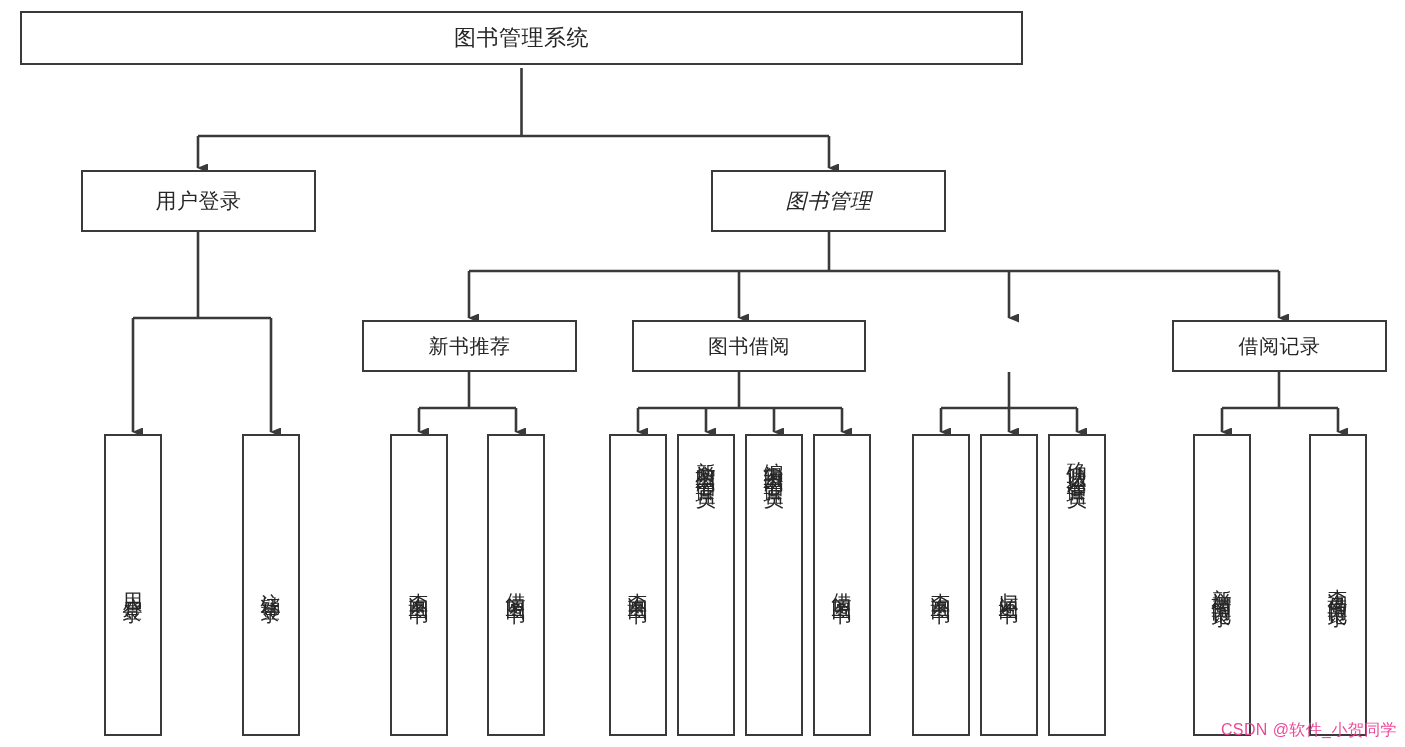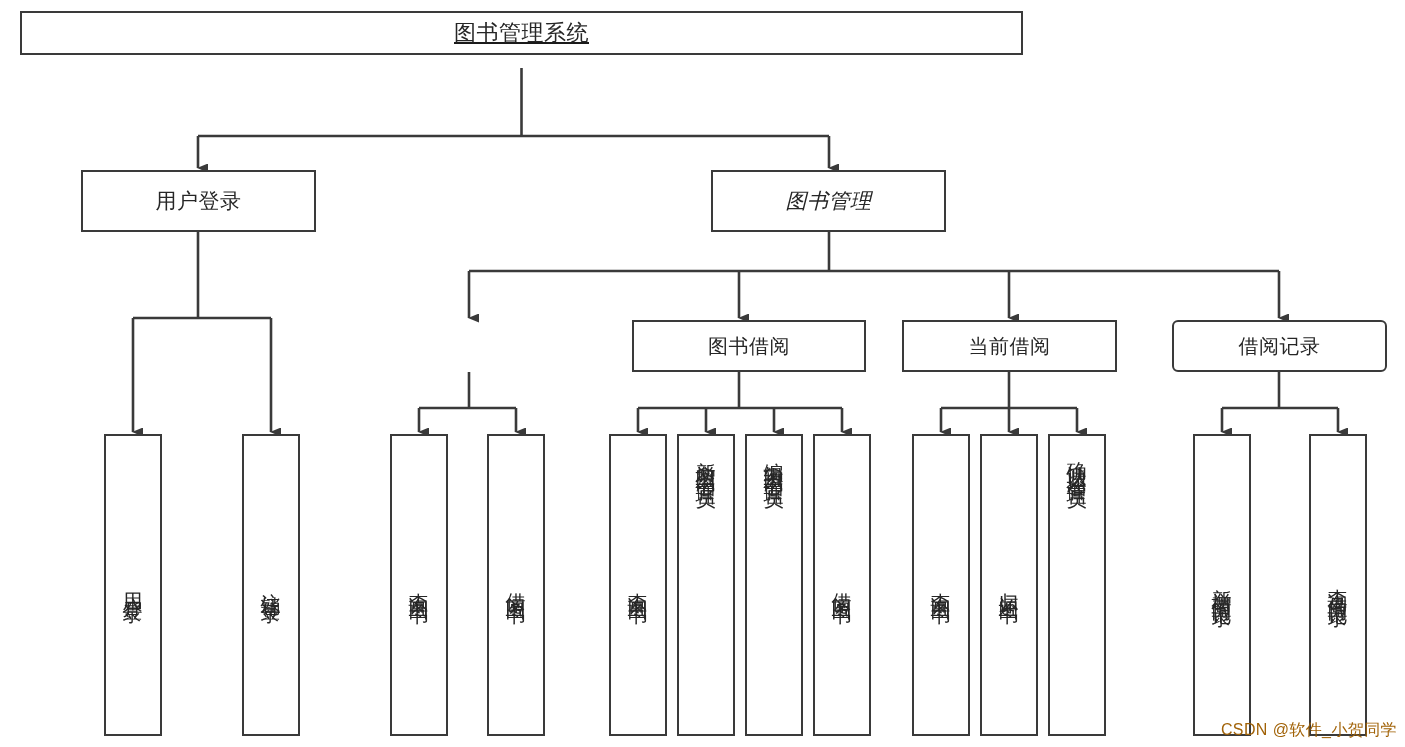--- a/index.html
+++ b/index.html
@@ -66,21 +66,21 @@
   }
   .node-leaf.leaf-short {
     align-items: center;
     padding-top: 0;
   }
   .watermark {
     position: absolute;
     right: 8px;
     bottom: 6px;
     font-size: 16px;
-    color: #a16207;
+    color: #ec4899;
     white-space: nowrap;
     z-index: 5;
     letter-spacing: 0.4px;
   }
 </style>
 </head>
 <body>
 
 <div id="diagram-root">
 
@@ -129,38 +129,38 @@
       <path d="M 1009,408 L 1009,432" marker-end="url(#arrowhead)"></path>
       <path d="M 1077,408 L 1077,432" marker-end="url(#arrowhead)"></path>
 
       <path d="M 1279,372 L 1279,408"></path>
       <path d="M 1222,408 L 1338,408"></path>
       <path d="M 1222,408 L 1222,432" marker-end="url(#arrowhead)"></path>
       <path d="M 1338,408 L 1338,432" marker-end="url(#arrowhead)"></path>
     </g>
   </svg>
 
-  <div class="node-box node-root" style="left:20px; top:11px; width:1003px; height:44px;text-decoration:underline;">
+  <div class="node-box node-root" style="left:20px; top:11px; width:1003px; height:54px;">
     <span class="node-label">图书管理系统</span>
   </div>
 
   <div class="node-box node-mid" style="left:81px; top:170px; width:235px; height:62px;">
     <span class="node-label">用户登录</span>
   </div>
   <div class="node-box node-mid" style="left:711px; top:170px; width:235px; height:62px;font-style:italic;">
     <span class="node-label">图书管理</span>
   </div>
 
+  <div class="node-box node-sub" style="left:362px; top:320px; width:215px; height:52px;">
+    <span class="node-label">新书推荐</span>
+  </div>
   <div class="node-box node-sub" style="left:632px; top:320px; width:234px; height:52px;">
     <span class="node-label">图书借阅</span>
   </div>
-  <div class="node-box node-sub" style="left:902px; top:320px; width:215px; height:52px;">
-    <span class="node-label">当前借阅</span>
-  </div>
-  <div class="node-box node-sub" style="left:1172px; top:320px; width:215px; height:52px;border-radius:6px;">
+  <div class="node-box node-sub" style="left:1172px; top:320px; width:215px; height:52px;">
     <span class="node-label">借阅记录</span>
   </div>
 
   <div class="node-box node-leaf leaf-short" style="left:104px; top:434px; width:58px; height:302px;">
     <span class="node-label">用户登录</span>
   </div>
   <div class="node-box node-leaf leaf-short" style="left:242px; top:434px; width:58px; height:302px;">
     <span class="node-label">注销登录</span>
   </div>
 

